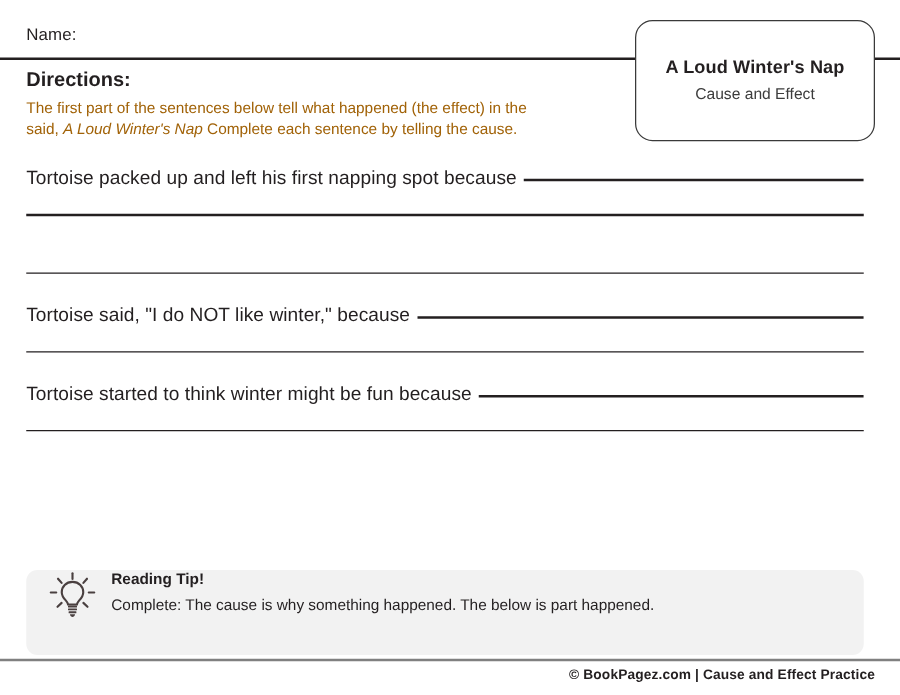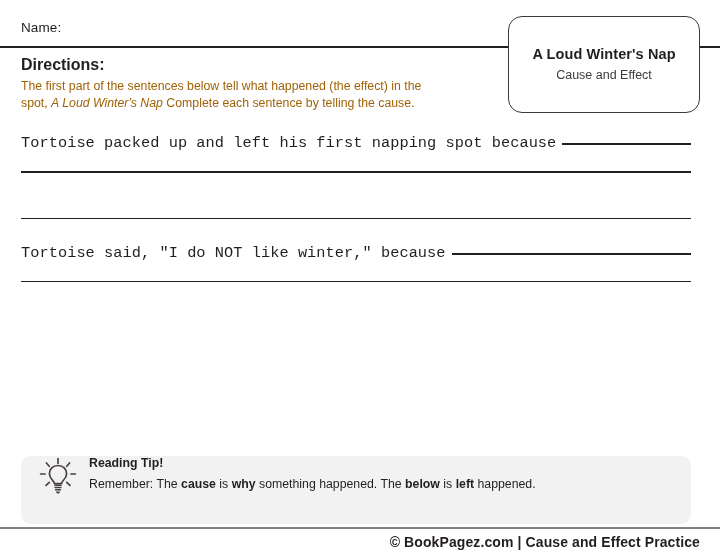--- a/index.html
+++ b/index.html
@@ -116,21 +116,20 @@
     align-items: baseline;
     white-space: nowrap;
     overflow: hidden;
   }
   .prompt-text {
     font-size: 15.3px;
     color: #231f20;
     letter-spacing: 0.05px;
     flex: 0 0 auto;
     padding-right: 6px;
-    font-family: Liberation Mono, monospace;
   }
   .prompt-rule {
     flex: 1 1 auto;
     height: 1.6px;
     background: #231f20;
     position: relative;
     top: -2px;
   }
   .prompt-line-2 {
     margin-top: 19px;
@@ -169,37 +168,37 @@
     font-weight: bold;
     color: #231f20;
     margin-bottom: 7px;
   }
   .tip-body {
     font-size: 12.3px;
     color: #231f20;
     line-height: 1.3;
   }
   .tip-body b {
-    font-weight: bold;
+    font-weight: normal;
   }
 
   
   .footer-rule {
     position: absolute;
     left: 0px;
     top: 527px;
     width: 720px;
     height: 2.2px;
     background: #808080;
   }
   .footer-text {
     position: absolute;
     right: 20px;
     top: 534px;
-    font-size: 14px;
+    font-size: 11px;
     font-weight: bold;
     color: #231f20;
     letter-spacing: 0.1px;
   }
 </style>
 </head>
 <body>
 
 <div class="page">
 
@@ -210,21 +209,21 @@
   <div class="title-box">
     <div class="title-main">A Loud Winter's Nap</div>
     <div class="title-sub">Cause and Effect</div>
   </div>
 
   <div class="directions">
     <div class="directions-heading">Directions:</div>
     <div class="directions-body">
       <span>The first part of the sentences below tell what happened (the effect) in the</span>
       <br>
-      <span>spot,</span>
+      <span>said,</span>
       <span class="bookname">A Loud Winter's Nap</span>
       <span>Complete each sentence by telling the cause.</span>
     </div>
   </div>
 
   <div class="prompts">
 
     <div class="prompt-item">
       <div class="prompt-line-1">
         <span class="prompt-text">Tortoise packed up and left his first napping spot because</span>
@@ -241,20 +240,27 @@
     </div>
 
     <div class="prompt-item">
       <div class="prompt-line-1">
         <span class="prompt-text">Tortoise said, "I do NOT like winter," because</span>
         <span class="prompt-rule"></span>
       </div>
       <div class="prompt-line-2"></div>
     </div>
 
+    <div class="prompt-item">
+      <div class="prompt-line-1">
+        <span class="prompt-text">Tortoise started to think winter might be fun because</span>
+        <span class="prompt-rule"></span>
+      </div>
+      <div class="prompt-line-2"></div>
+    </div>
 
   </div>
 
   <div class="tip-box">
     <div class="tip-icon">
       <svg width="42" height="42" viewBox="0 0 42 42" aria-hidden="true">
         <g stroke="#4a4040" stroke-width="1.7" fill="none" stroke-linecap="round">
           <path d="M21 9.5 C15.8 9.5 12.4 13.3 12.4 17.7 C12.4 20.6 14.0 22.6 15.6 24.3 C16.7 25.5 17.3 26.3 17.5 27.6 L24.5 27.6 C24.7 26.3 25.3 25.5 26.4 24.3 C28.0 22.6 29.6 20.6 29.6 17.7 C29.6 13.3 26.2 9.5 21 9.5 Z"></path>
           <line x1="21" y1="2.6" x2="21" y2="7.2"></line>
           <line x1="9.4" y1="7.0" x2="12.3" y2="10.3"></line>
@@ -268,21 +274,21 @@
           <rect x="17.4" y="28.4" width="7.2" height="1.5" rx="0.4"></rect>
           <rect x="17.4" y="30.7" width="7.2" height="1.5" rx="0.4"></rect>
           <rect x="17.9" y="33.0" width="6.2" height="1.5" rx="0.4"></rect>
           <path d="M18.9 35.4 L23.1 35.4 C22.8 36.9 21.9 37.5 21 37.5 C20.1 37.5 19.2 36.9 18.9 35.4 Z"></path>
         </g>
       </svg>
     </div>
     <div class="tip-content">
       <div class="tip-heading">Reading Tip!</div>
       <div class="tip-body">
-        <span>Remember: The </span><b>cause</b><span> is </span><b>why</b><span> something happened.  The </span><b>below</b><span> is </span><b>left</b><span> happened.</span>
+        <span>Complete: The </span><b>cause</b><span> is </span><b>why</b><span> something happened.  The </span><b>below</b><span> is </span><b>part</b><span> happened.</span>
       </div>
     </div>
   </div>
 
   <div class="footer-rule"></div>
   <div class="footer-text">© BookPagez.com | Cause and Effect Practice</div>
 
 </div>
 
 </body></html>

